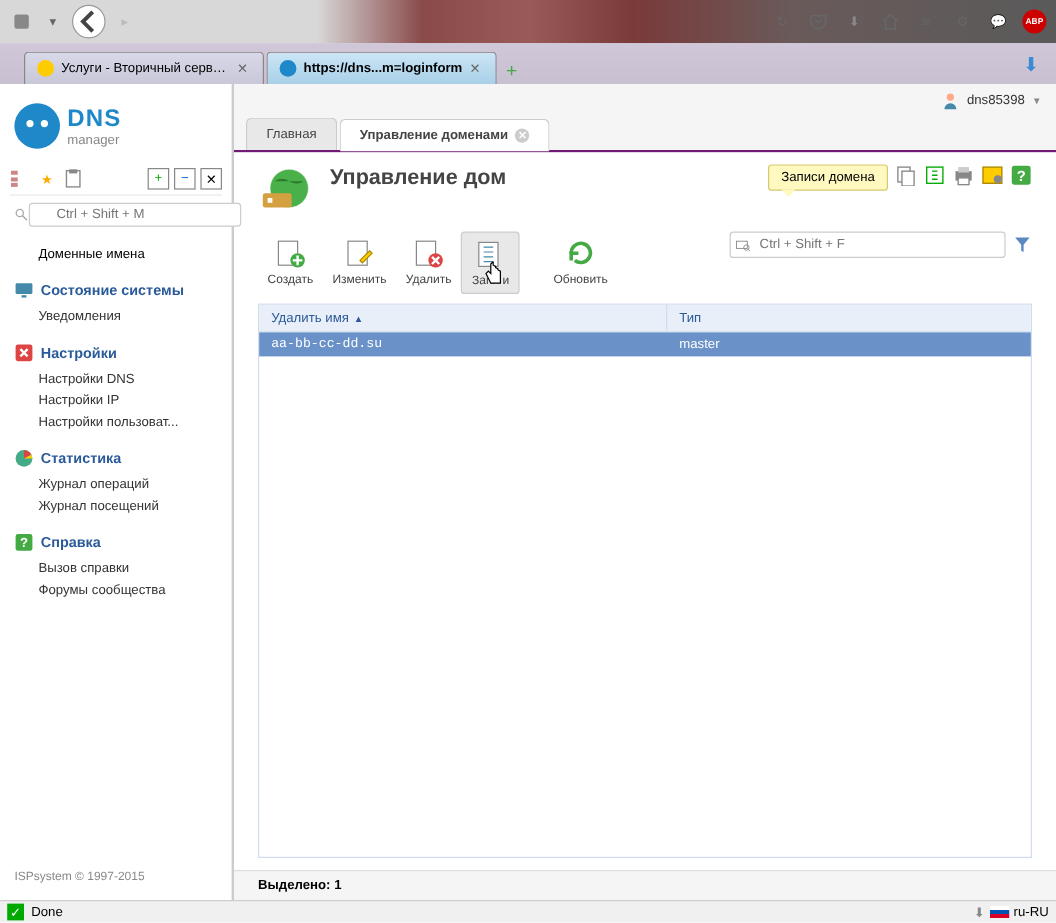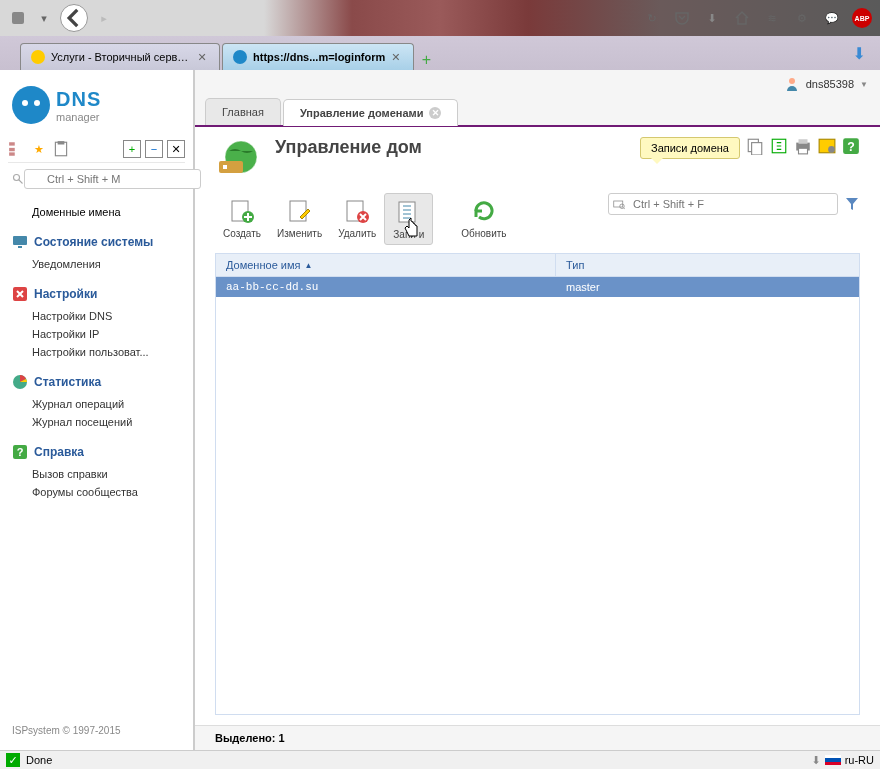--- a/index.html
+++ b/index.html
@@ -379,21 +379,21 @@
           </div>
           <svg class="filter-icon" viewBox="0 0 16 16">
               <path d="M2 2 h12 l-5 6 v6 l-2 -1 v-5 z" fill="currentColor"></path>
             </svg>
         </div>
       </div>
 
       <div class="data-table">
         <div class="table-header">
           <div class="th">
-            <span>Доменное имя</span>
+            <span>Удалить имя</span>
             <span class="sort-arrow">▲</span>
           </div>
           <div class="th">
             <span>Тип</span>
           </div>
         </div>
         <div class="table-row">
           <div class="td">aa-bb-cc-dd.su</div>
           <div class="td">master</div>
         </div>

